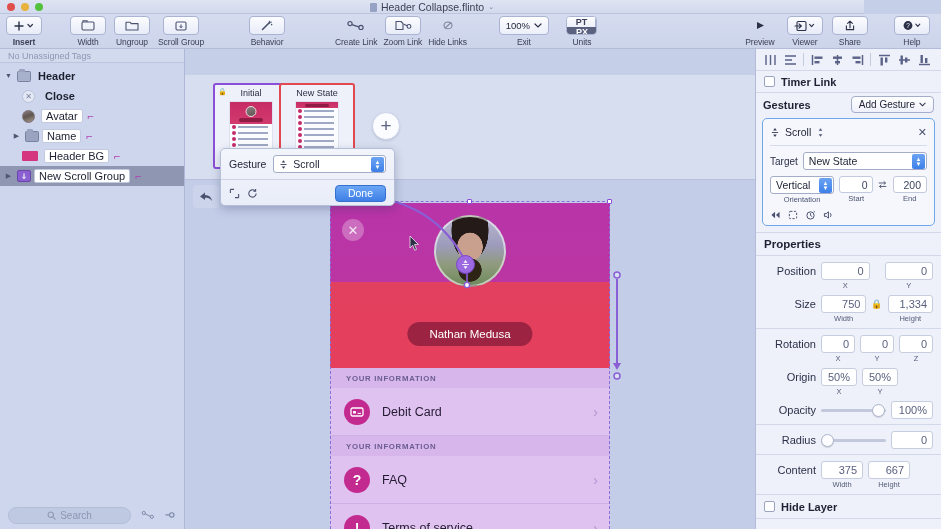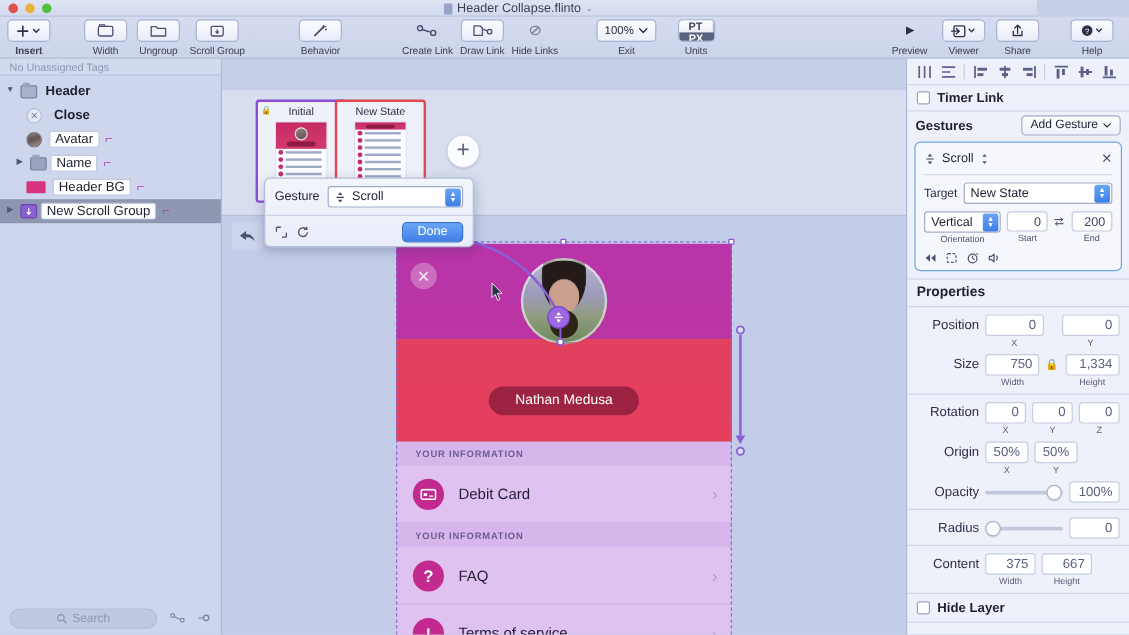--- a/index.html
+++ b/index.html
@@ -490,21 +490,21 @@
         <div class="tlabel">Create Link</div>
       </div>
       <div class="titem">
         <div class="tbtn">
           <svg width="24" height="13" viewBox="0 0 24 13">
             <path d="M5 2.5h5l2 2v6H5z" fill="none" stroke="#4b5270" stroke-width="1.1" stroke-linejoin="round"></path>
             <circle cx="18" cy="7.4" r="1.9" fill="none" stroke="#4b5270" stroke-width="1.1"></circle>
             <path d="M12.6 5.2c1.6.7 2.6 1.2 3.8 1.7" stroke="#4b5270" stroke-width="1.1" fill="none"></path>
           </svg>
         </div>
-        <div class="tlabel">Draw Link</div>
+        <div class="tlabel">Zoom Link</div>
       </div>
       <div class="titem">
         <div class="tbtn flat">
           <svg width="24" height="13" viewBox="0 0 24 13">
             <ellipse cx="12" cy="6.4" rx="4" ry="3.4" fill="none" stroke="#7c839c" stroke-width="1.1"></ellipse>
             <path d="M8.8 9.4l6.4-6" stroke="#7c839c" stroke-width="1.2"></path>
           </svg>
         </div>
         <div class="tlabel">Hide Links</div>
       </div>

